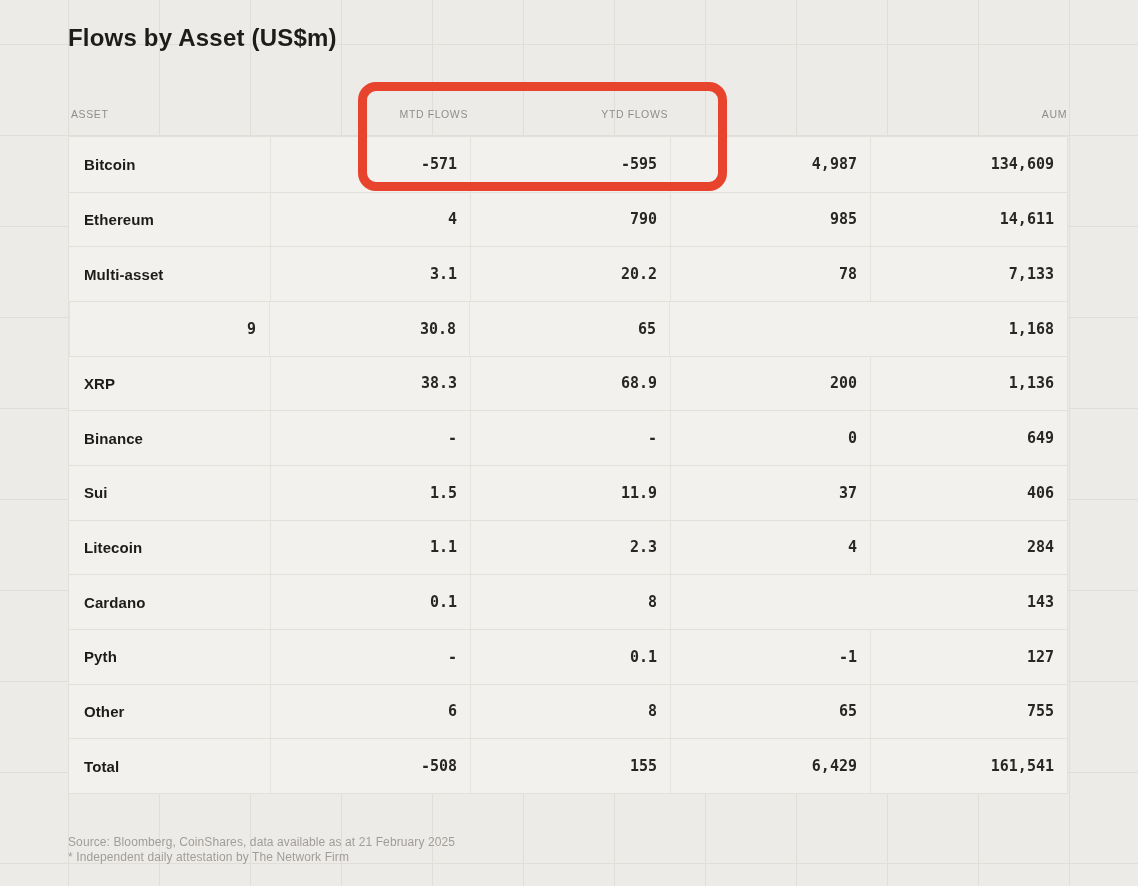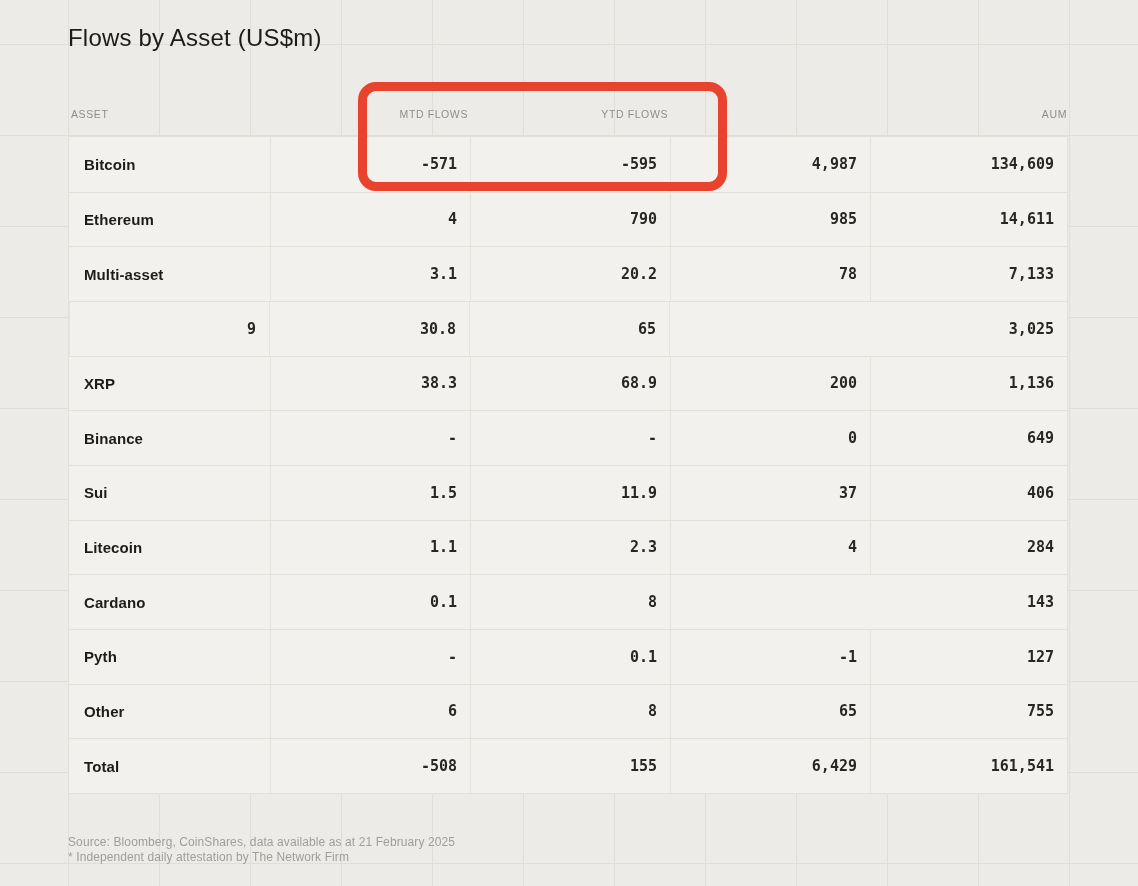--- a/index.html
+++ b/index.html
@@ -15,21 +15,21 @@
     background-position: 68px 44px;
     overflow: hidden;
     font-family: "Liberation Sans", sans-serif;
     color: #1d1c1a;
   }
   .title {
     position: absolute;
     left: 68px;
     top: 24px;
     font-size: 24px;
-    font-weight: 400;
+    font-weight: 700;
     letter-spacing: 0.2px;
     color: #1d1c1a;
     white-space: nowrap;
   }
   .thead {
     position: absolute;
     left: 68px;
     top: 91px;
     width: 1000px;
     height: 45px;
@@ -147,21 +147,21 @@
         <div class="cell c0 asset">Multi-asset</div>
         <div class="cell c1 num">3.1</div>
         <div class="cell c2 num">20.2</div>
         <div class="cell c3 num">78</div>
         <div class="cell c4 num">7,133</div>
       </div>
       <div class="trow">
         <div class="cell c1 num">9</div>
         <div class="cell c2 num">30.8</div>
         <div class="cell c3 num">65</div>
-        <div class="cell c4 num">3,025</div>
+        <div class="cell c4 num">1,168</div>
       </div>
       <div class="trow">
         <div class="cell c0 asset">XRP</div>
         <div class="cell c1 num">38.3</div>
         <div class="cell c2 num">68.9</div>
         <div class="cell c3 num">200</div>
         <div class="cell c4 num">1,136</div>
       </div>
       <div class="trow">
         <div class="cell c0 asset">Binance</div>

